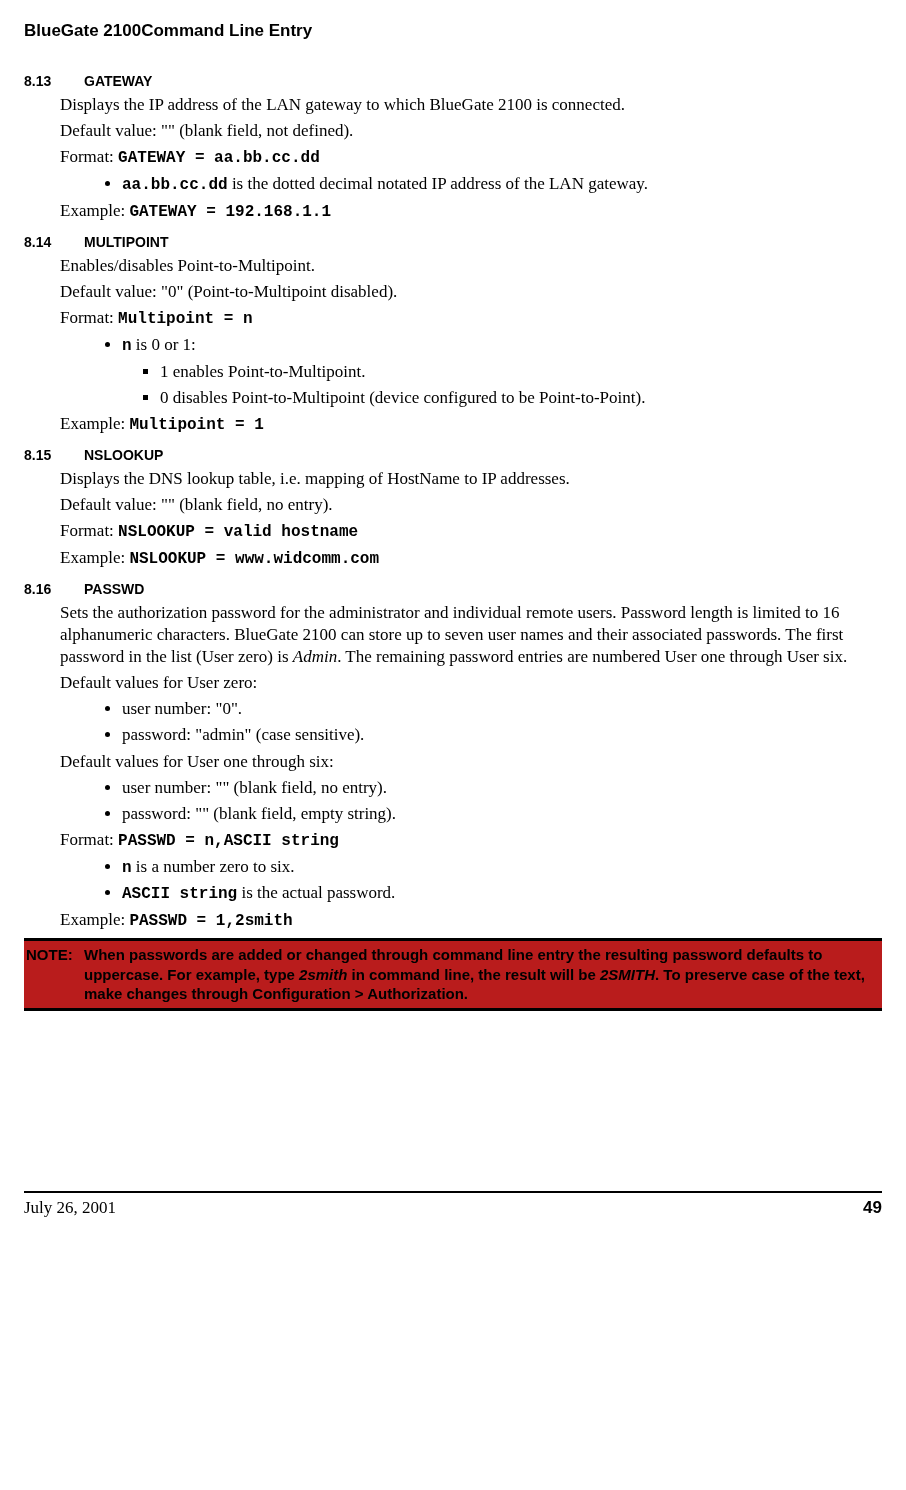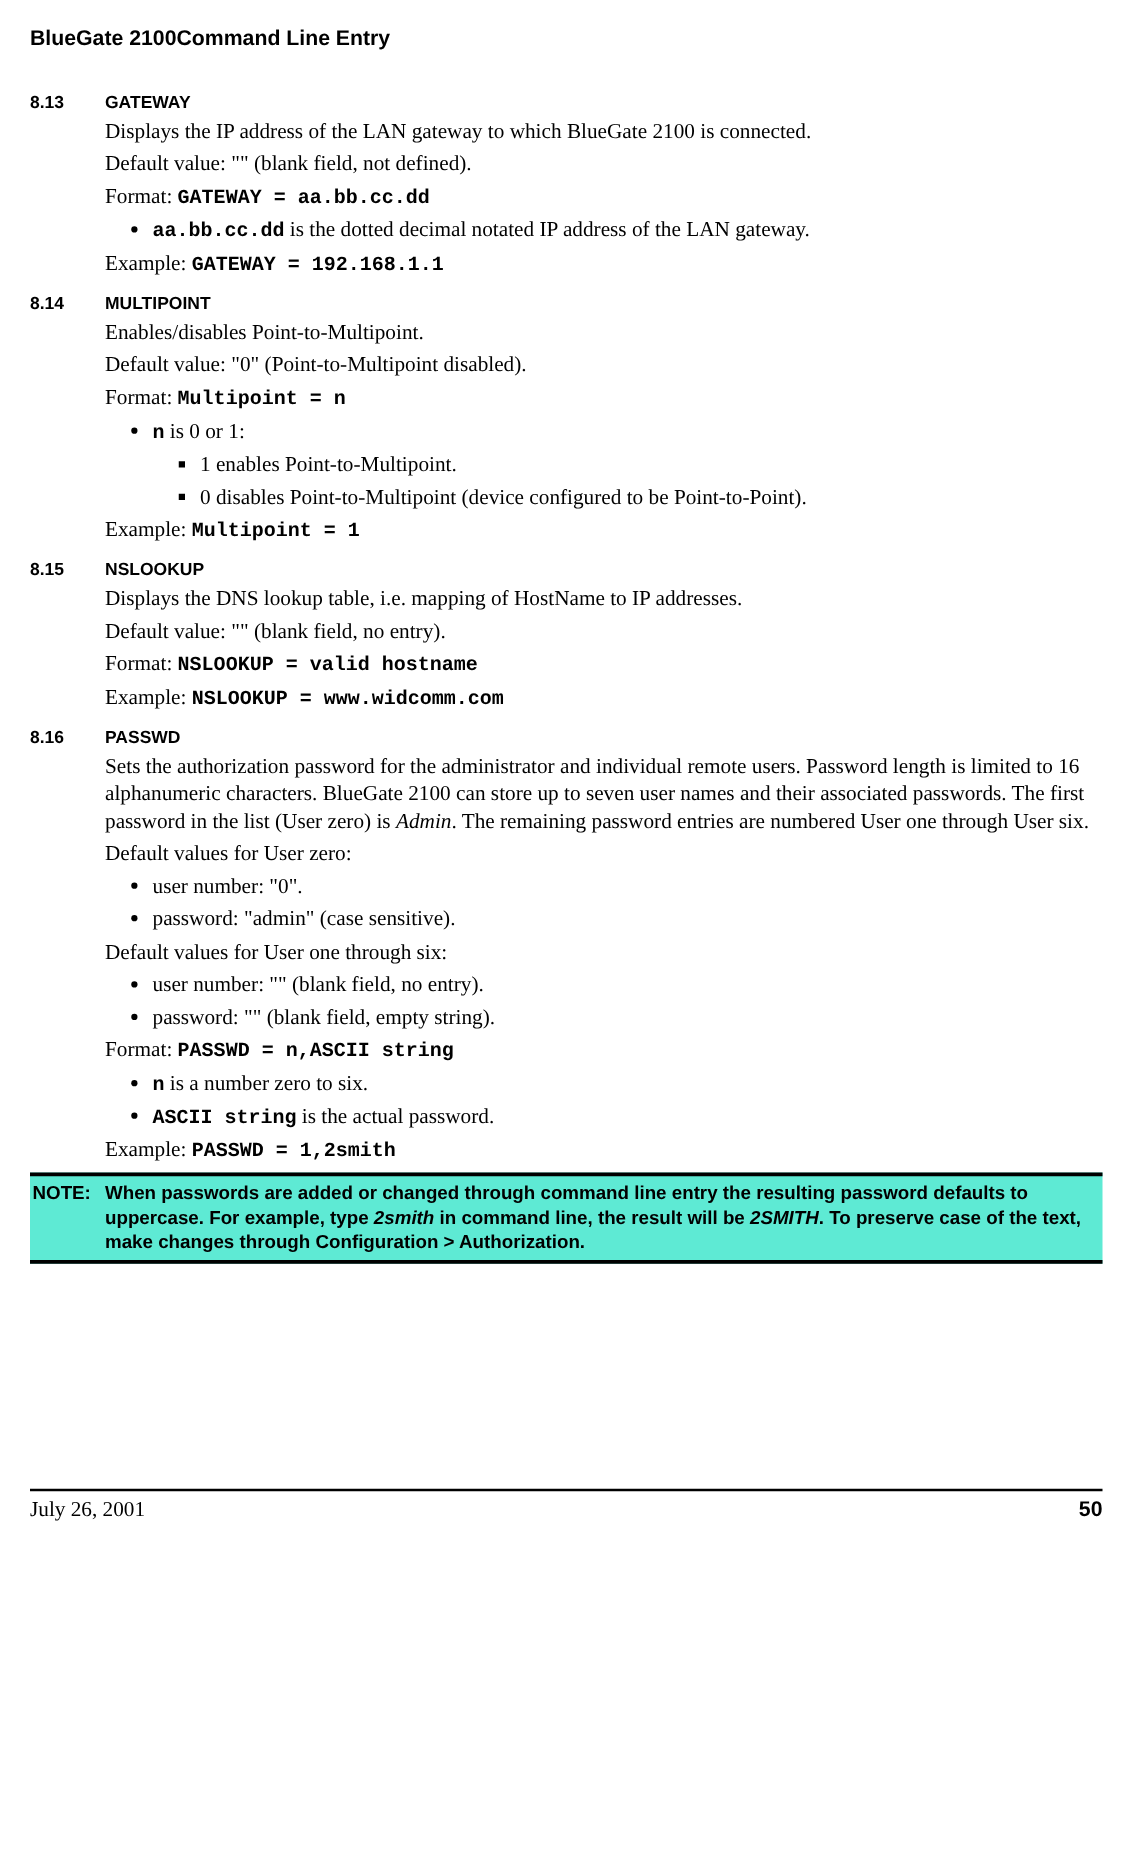--- a/index.html
+++ b/index.html
@@ -22,30 +22,30 @@
   .sec-head {
     display: flex;
     align-items: baseline;
     font-family: Arial, Helvetica, sans-serif;
     font-weight: bold;
     font-size: 14px;
     margin-top: 10px;
     margin-bottom: 4px;
   }
   .sec-num { width: 60px; }
-  .body { margin-left: 60px; margin-bottom: 4px; }
+  .body { margin-left: 36px; margin-bottom: 4px; }
   .fmt { font-family: "Courier New", Courier, monospace; font-size: 16px; font-weight: bold; }
   ul.b1 { list-style-type: disc; margin: 4px 0 4px 60px; padding-left: 38px; }
   ul.b1 li { margin-bottom: 4px; }
   ul.b2 { list-style-type: square; margin: 4px 0 4px 0px; padding-left: 38px; }
   ul.b2 li { margin-bottom: 4px; }
   .note-box {
     border-top: 3px solid #000;
     border-bottom: 3px solid #000;
-    background: #5eead4;
+    background: #b91c1c;
     padding: 4px 2px;
     margin-top: 6px;
     font-family: Arial, Helvetica, sans-serif;
     font-weight: bold;
     font-size: 15px;
     display: flex;
   }
   .note-label { width: 58px; flex-shrink: 0; }
   .note-text { flex: 1; }
   .note-text em { font-style: italic; }
@@ -129,14 +129,14 @@
 <div class="body"><span>Example: </span><span class="fmt">PASSWD = 1,2smith</span></div>
 
 <div class="note-box">
   <div class="note-label">NOTE:</div>
   <div class="note-text"><span>When passwords are added or changed through command line entry the resulting password defaults to uppercase. For example, type </span><em>2smith</em><span> in command line, the result will be </span><em>2SMITH</em><span>. To preserve case of the text, make changes through Configuration &gt; Authorization.</span></div>
 </div>
 
 <div class="footer-line"></div>
 <div class="footer">
   <span>July 26, 2001</span>
-  <span class="page">50</span>
+  <span class="page">49</span>
 </div>
 
 </body></html>

